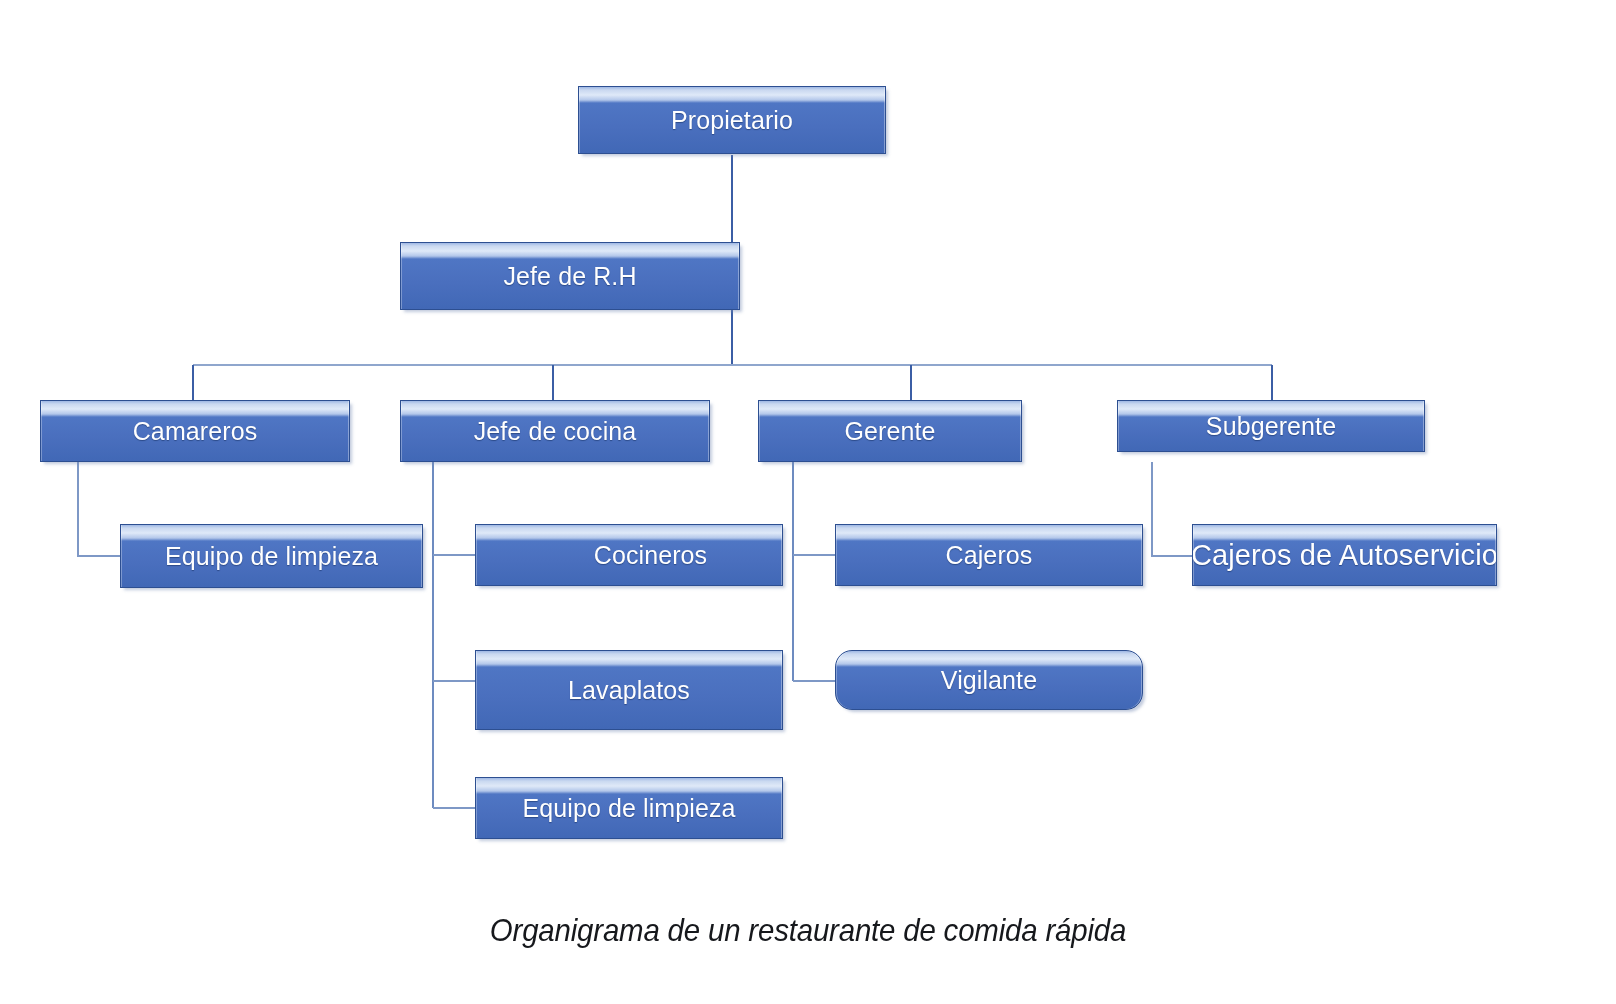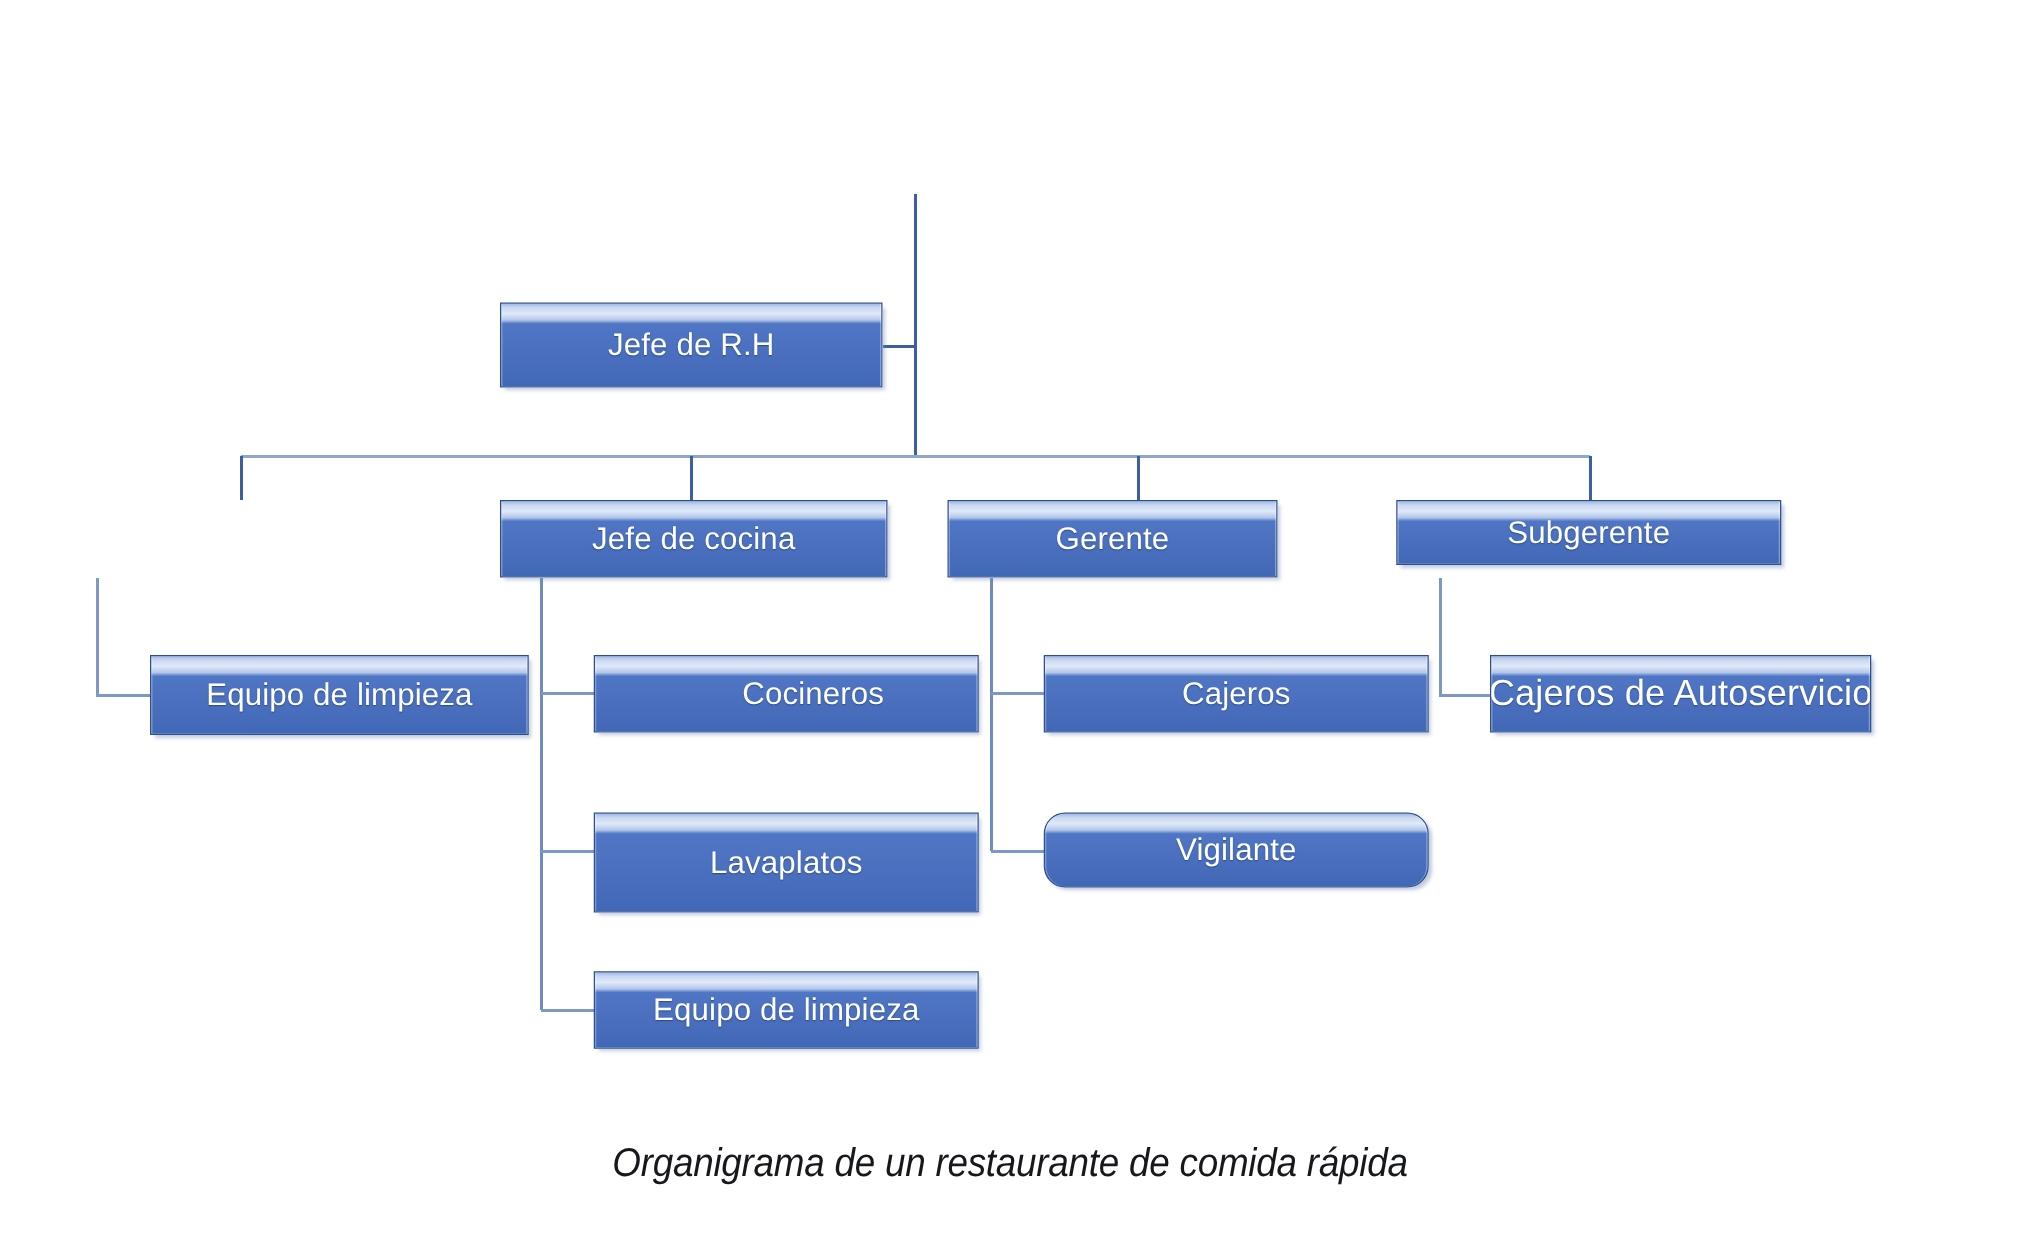--- a/index.html
+++ b/index.html
@@ -125,25 +125,31 @@
       <path d="M 433,808 L 475,808" stroke="#7e98c6"></path>
 
       <path d="M 793,462 L 793,681" stroke="#6d8bc0"></path>
       <path d="M 793,555 L 835,555" stroke="#7e98c6"></path>
       <path d="M 793,681 L 835,681" stroke="#7e98c6"></path>
 
       <path d="M 1152,462 L 1152,556 L 1192,556" stroke="#7e98c6"></path>
     </g>
   </svg>
 
+  <div class="node" style="left:578px; top:86px; width:308px; height:68px;">
+    <span class="label">Propietario</span>
+  </div>
 
-  <div class="node" style="left:400px; top:242px; width:306px; height:68px;">
+  <div class="node" style="left:400px; top:242px; width:340px; height:68px;">
     <span class="label">Jefe de R.H</span>
   </div>
 
+  <div class="node" style="left:40px; top:400px; width:310px; height:62px;">
+    <span class="label">Camareros</span>
+  </div>
 
   <div class="node" style="left:400px; top:400px; width:310px; height:62px;">
     <span class="label">Jefe de cocina</span>
   </div>
 
   <div class="node" style="left:758px; top:400px; width:264px; height:62px;">
     <span class="label">Gerente</span>
   </div>
 
   <div class="node" style="left:1117px; top:400px; width:308px; height:52px;">

